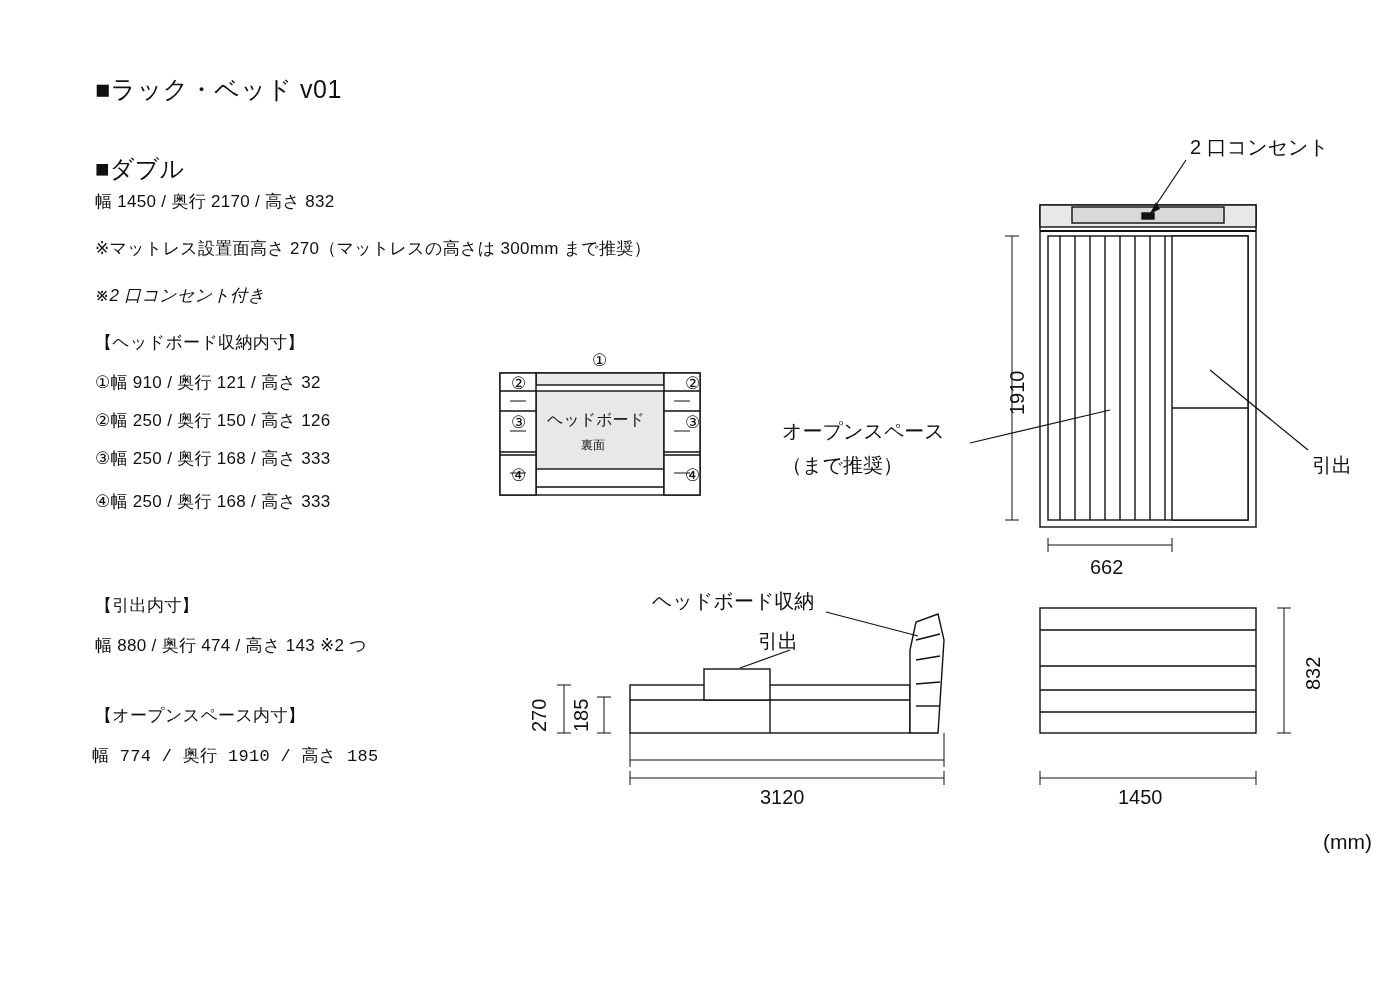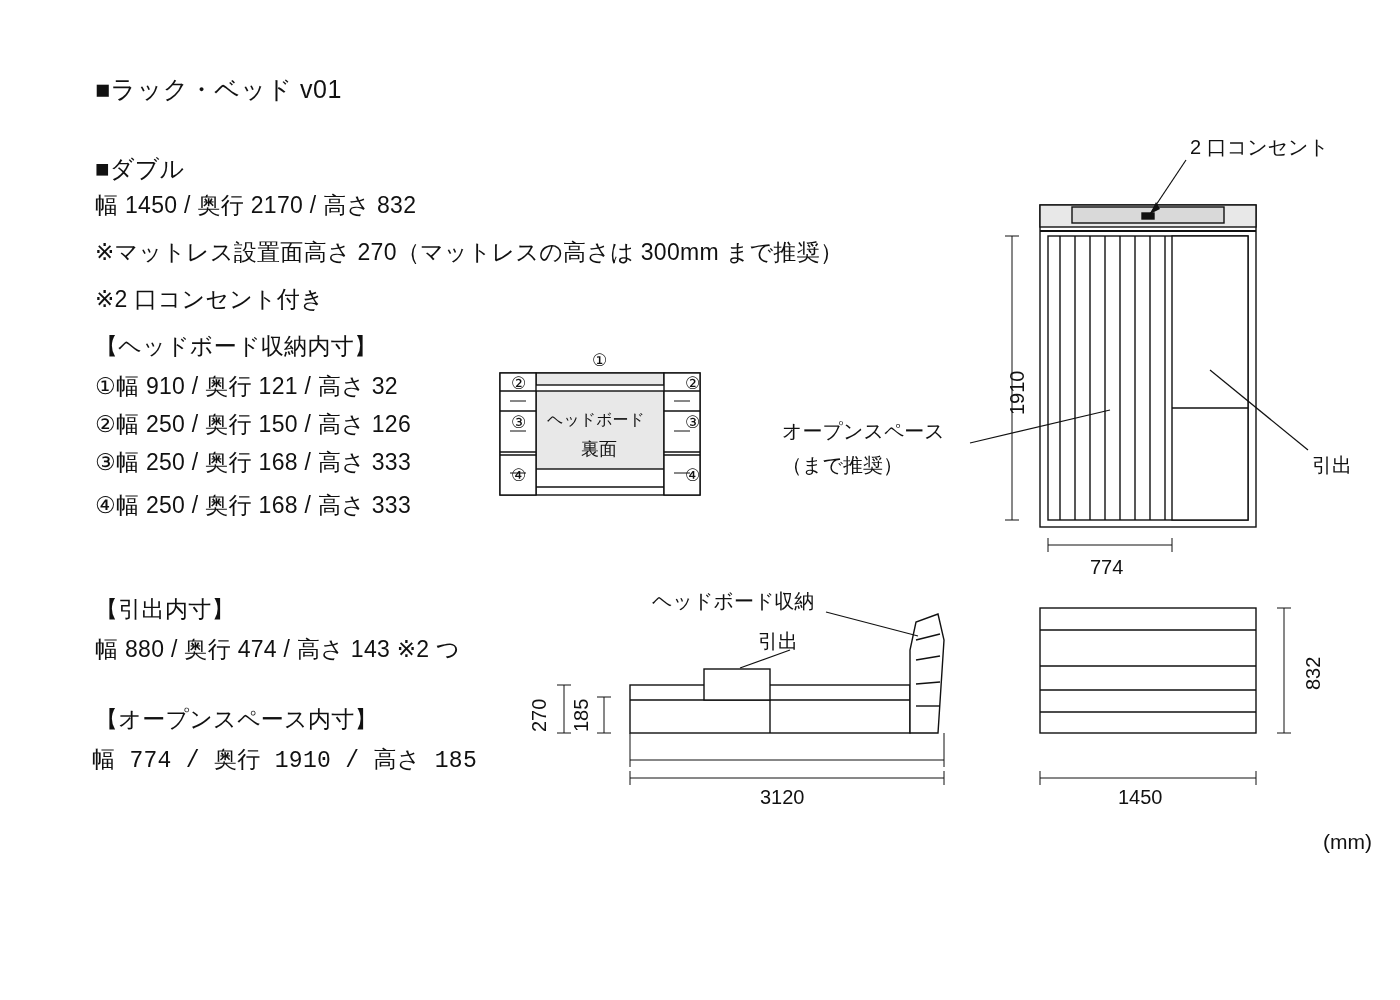--- a/index.html
+++ b/index.html
@@ -10,42 +10,42 @@
     color:#111111;
     position:relative;
     overflow:hidden;
   }
   .canvas{position:absolute;left:0;top:0;width:1400px;height:704px;}
   .txt{position:absolute;white-space:nowrap;}
 
   
   .title{font-size:25px;left:95px;top:73px;letter-spacing:.5px;}
   .hd{font-size:24px;letter-spacing:.3px;}
-  .ln{font-size:23px;letter-spacing:.3px;}
+  .ln{font-size:17px;letter-spacing:.3px;}
 
   .dimlbl{position:absolute;font-size:20px;white-space:nowrap;}
   .dimlbl.rot{transform:rotate(-90deg);transform-origin:left top;}
 
   .callout{position:absolute;font-size:20px;white-space:nowrap;line-height:1.35;}
   .circnum{position:absolute;font-size:17px;}
 
   svg{position:absolute;left:0;top:0;overflow:visible;}
   .unit{position:absolute;font-size:21px;right:28px;top:830px;}
 </style>
 </head>
 <body>
 
 <div class="canvas">
 
   <div class="txt title">■ラック・ベッド v01</div>
 
   <div class="txt hd" style="left:95px;top:153px;">■ダブル</div>
   <div class="txt ln" style="left:95px;top:190px;">幅 1450 / 奥行 2170 / 高さ 832</div>
   <div class="txt ln" style="left:95px;top:237px;">※マットレス設置面高さ 270（マットレスの高さは 300mm まで推奨）</div>
-  <div class="txt ln" style="left:95px;top:284px;">※2 口コンセント付き</div>
+  <div class="txt ln" style="left:95px;top:284px;font-style:italic;">※2 口コンセント付き</div>
 
   <div class="txt ln" style="left:95px;top:331px;">【ヘッドボード収納内寸】</div>
   <div class="txt ln" style="left:95px;top:371px;">①幅 910 / 奥行 121 / 高さ 32</div>
   <div class="txt ln" style="left:95px;top:409px;">②幅 250 / 奥行 150 / 高さ 126</div>
   <div class="txt ln" style="left:95px;top:447px;">③幅 250 / 奥行 168 / 高さ 333</div>
   <div class="txt ln" style="left:95px;top:490px;">④幅 250 / 奥行 168 / 高さ 333</div>
 
   <div class="txt ln" style="left:95px;top:594px;">【引出内寸】</div>
   <div class="txt ln" style="left:95px;top:634px;">幅 880 / 奥行 474 / 高さ 143 ※2 つ</div>
 
@@ -181,28 +181,28 @@
   </svg>
 
   <div class="circnum" style="left:592px;top:350px;">①</div>
   <div class="circnum" style="left:511px;top:373px;">②</div>
   <div class="circnum" style="left:685px;top:373px;">②</div>
   <div class="circnum" style="left:511px;top:412px;">③</div>
   <div class="circnum" style="left:685px;top:412px;">③</div>
   <div class="circnum" style="left:511px;top:465px;">④</div>
   <div class="circnum" style="left:685px;top:465px;">④</div>
   <div class="callout" style="left:547px;top:409px;font-size:16px;">ヘッドボード</div>
-  <div class="callout" style="left:581px;top:437px;font-size:18px;">裏面</div>
+  <div class="callout" style="left:581px;top:437px;font-size:12px;">裏面</div>
 
   <div class="callout" style="left:1190px;top:134px;">2 口コンセント</div>
   <div class="callout" style="left:782px;top:418px;">オープンスペース</div>
   <div class="callout" style="left:782px;top:452px;">（まで推奨）</div>
   <div class="callout" style="left:1312px;top:452px;">引出</div>
   <div class="dimlbl rot" style="left:1006px;top:415px;">1910</div>
-  <div class="dimlbl" style="left:1090px;top:556px;">774</div>
+  <div class="dimlbl" style="left:1090px;top:556px;">662</div>
 
   <div class="callout" style="left:652px;top:588px;">ヘッドボード収納</div>
   <div class="callout" style="left:758px;top:628px;">引出</div>
   <div class="dimlbl rot" style="left:528px;top:732px;">270</div>
   <div class="dimlbl rot" style="left:570px;top:732px;">185</div>
   <div class="dimlbl" style="left:760px;top:786px;">3120</div>
 
   <div class="dimlbl rot" style="left:1302px;top:690px;">832</div>
   <div class="dimlbl" style="left:1118px;top:786px;">1450</div>
 

